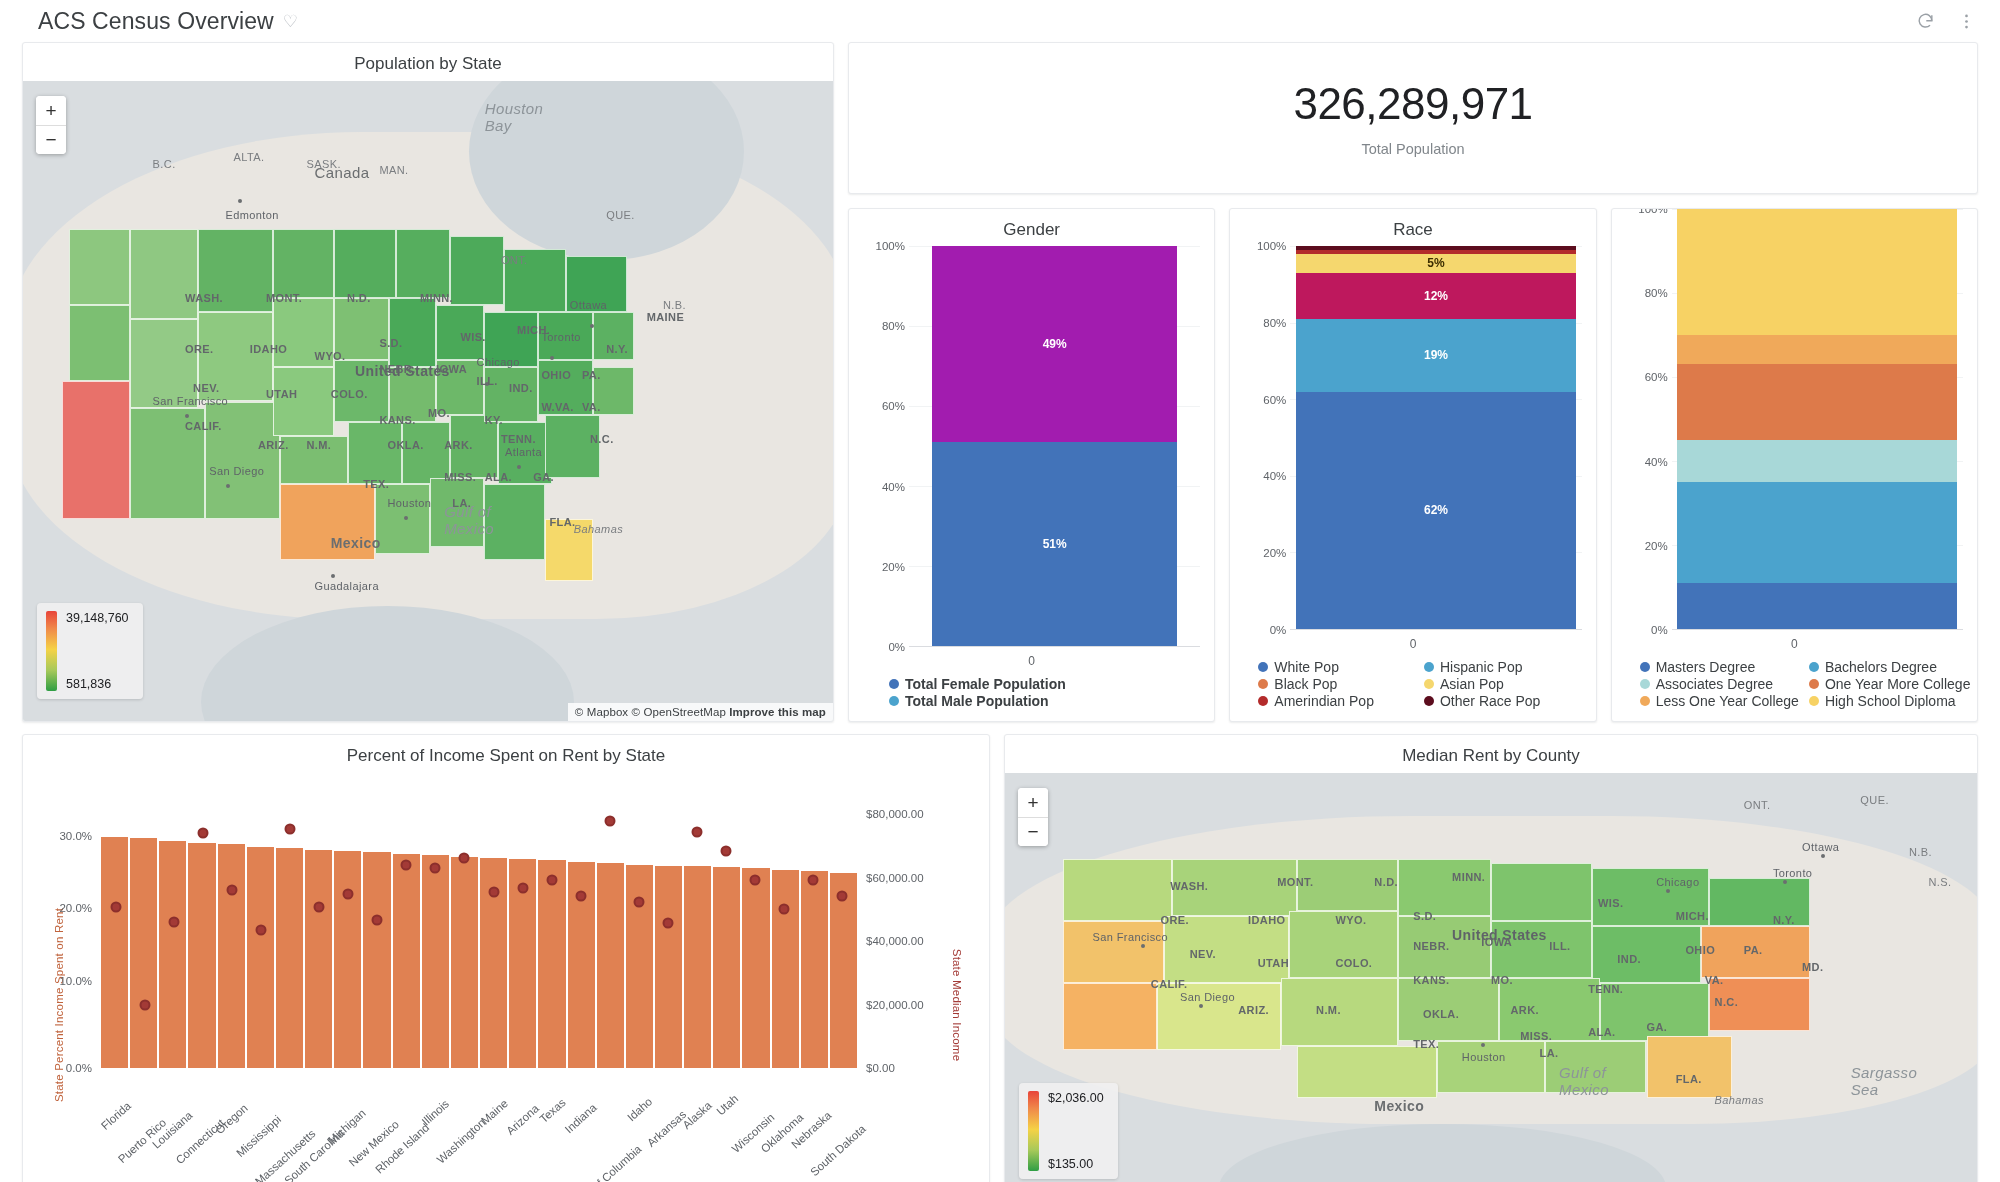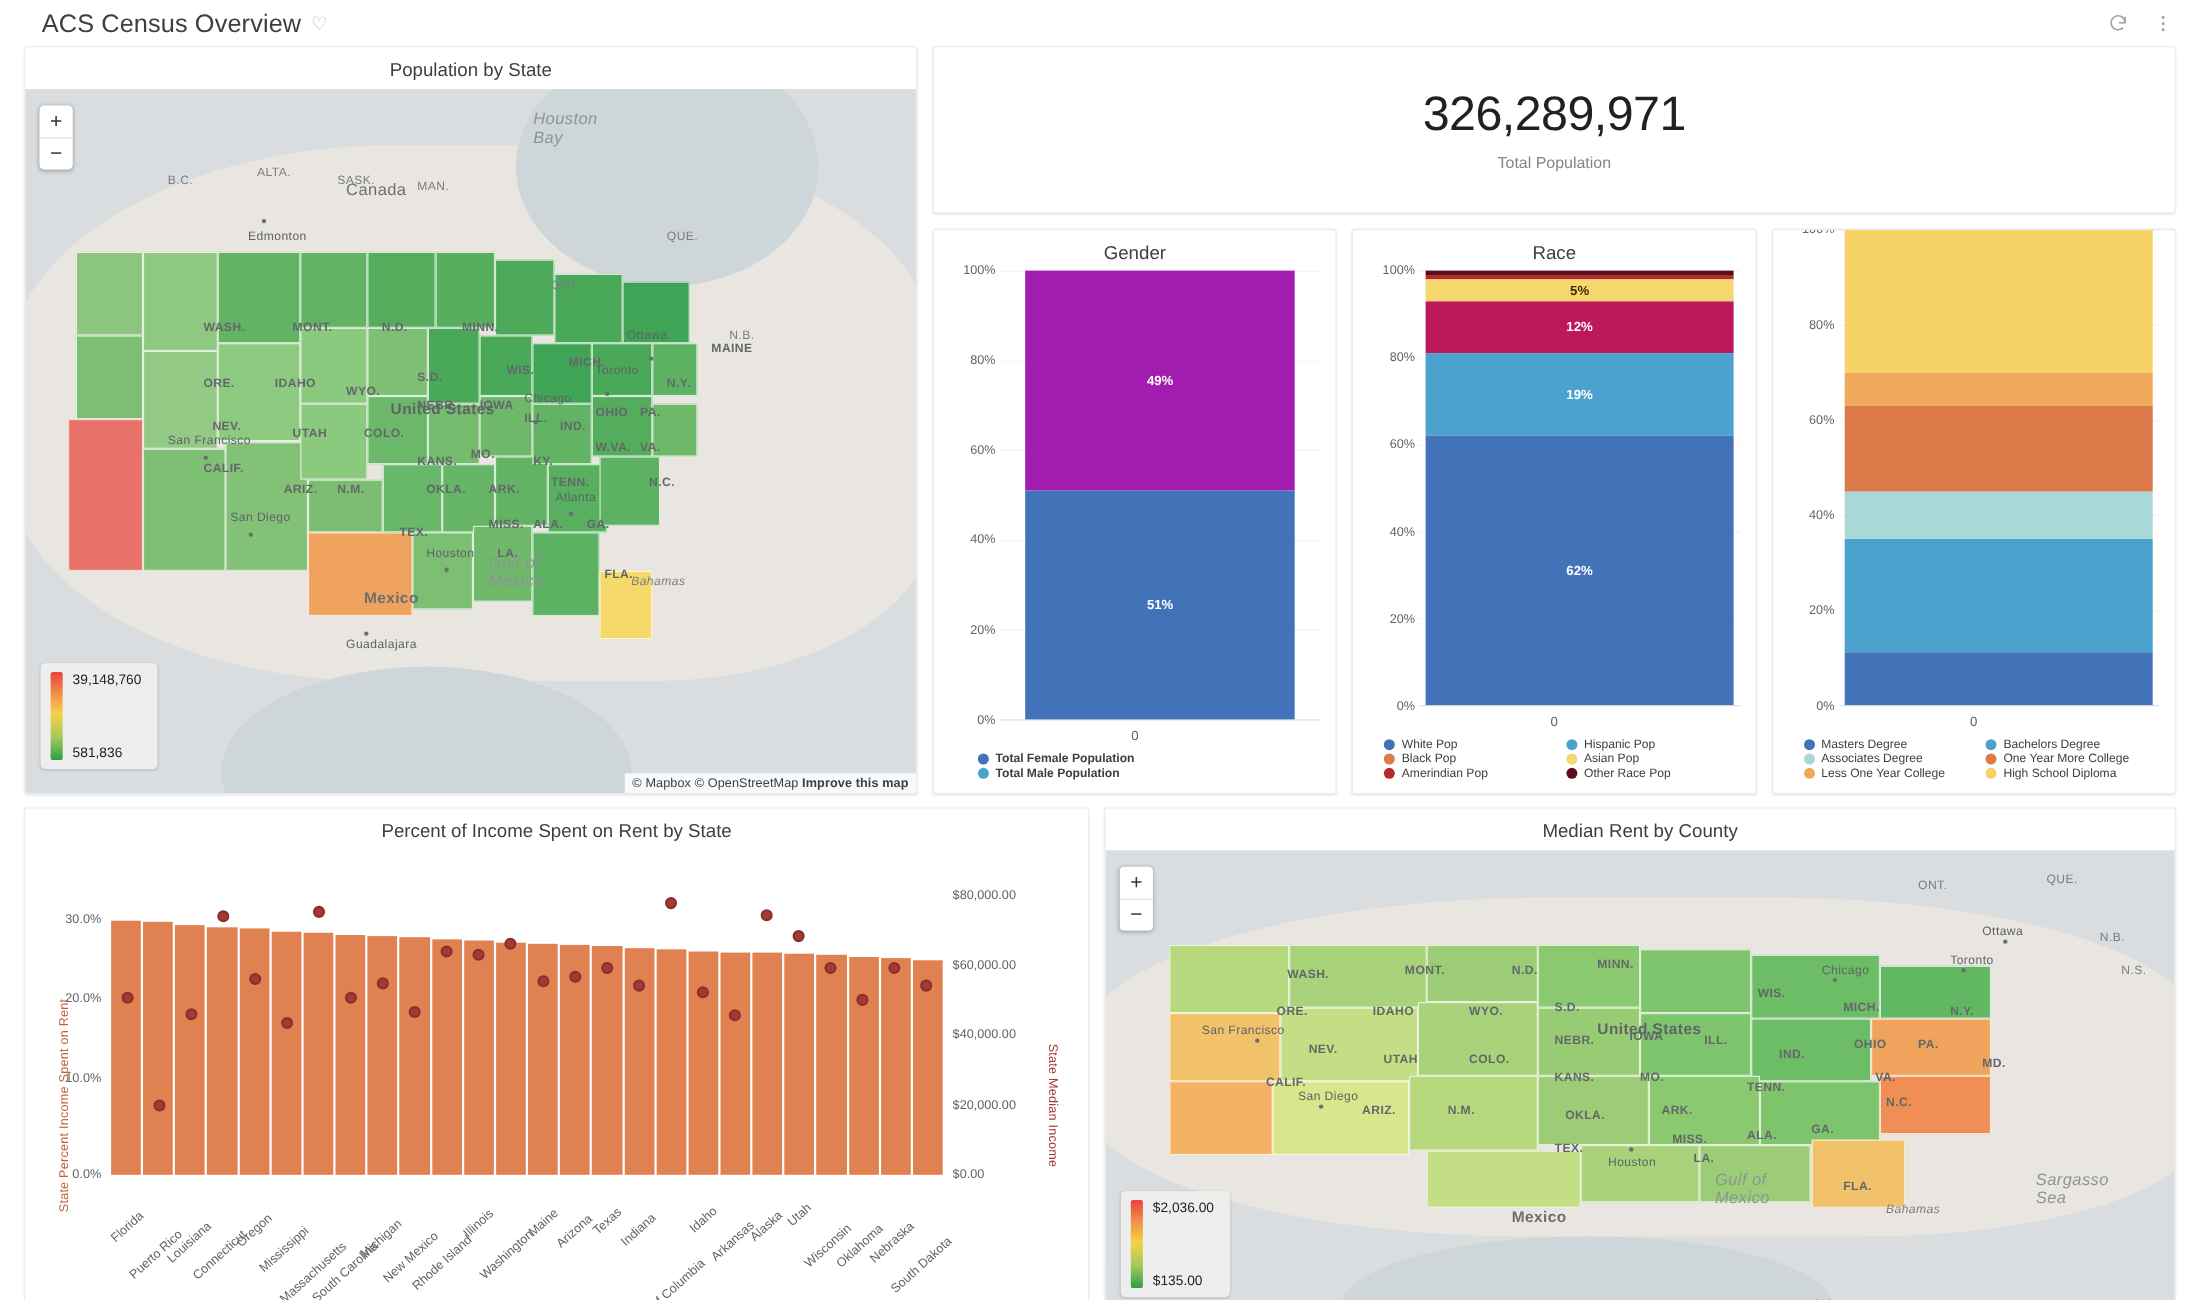--- a/index.html
+++ b/index.html
@@ -115,21 +115,21 @@
     position: absolute; left: 8%; right: 8%; top: 0; bottom: 0;
     display: flex; flex-direction: column;
   }
   .sc-seg {
     display: flex; align-items: center; justify-content: center;
     color: #fff; font-size: 12px; font-weight: 700;
   }
   .sc-xlabel { text-align: center; font-size: 12px; color: #5f6368; padding: 7px 0 4px; }
   .sc-legend {
     display: grid; grid-template-columns: 1fr 1fr; gap: 1px 10px;
-    padding: 4px 16px 12px 28px; font-size: 11px; color: #3c4043;
+    padding: 4px 16px 12px 28px; font-size: 14px; color: #3c4043;
   }
   .sc-legend.one-col { grid-template-columns: 1fr; padding-left: 40px; font-weight: bold; }
   .lg-item { display: flex; align-items: center; gap: 6px; white-space: nowrap; }
   .lg-dot { width: 10px; height: 10px; border-radius: 50%; flex: none; }
 
   
   .combo { position: relative; height: 100%; }
   .combo-plot { position: absolute; left: 78px; right: 132px; top: 42px; bottom: 170px; }
   .combo-bars { position: absolute; inset: 0; display: flex; align-items: flex-end; gap: 2px; }
   .cbar { flex: 1; background: #e08152; }

